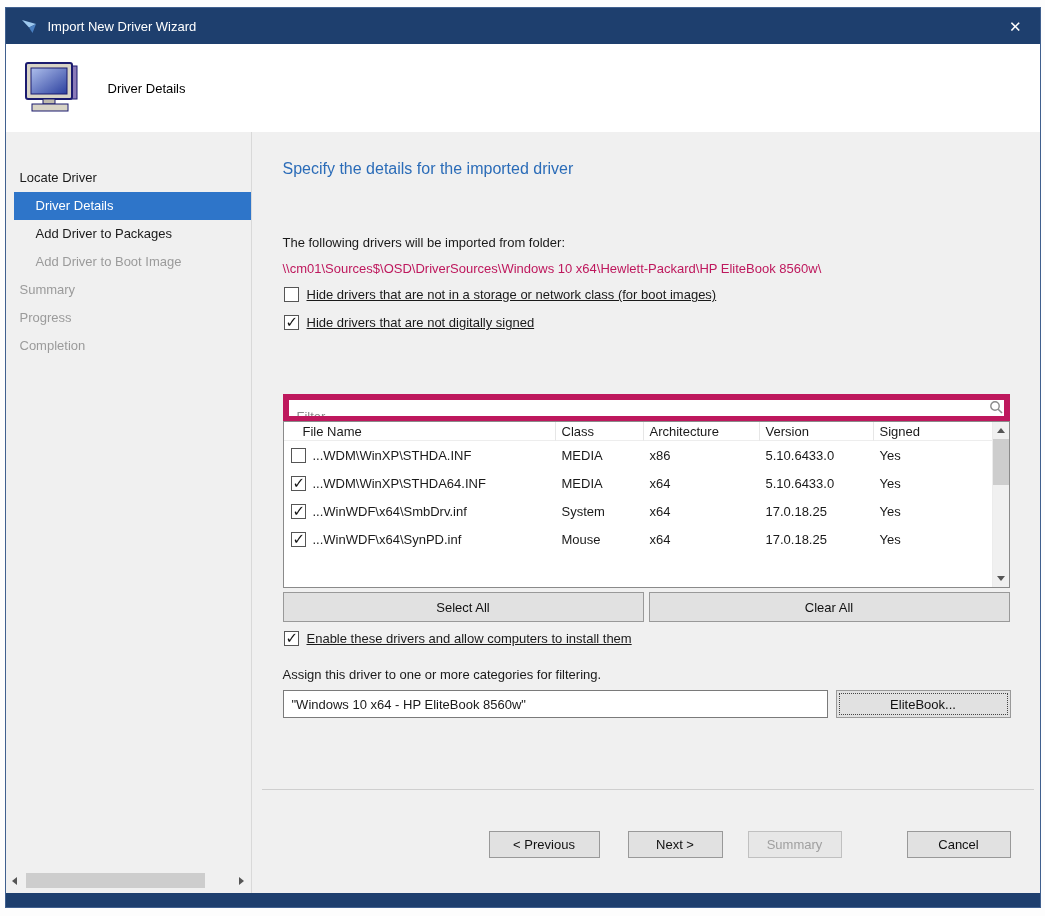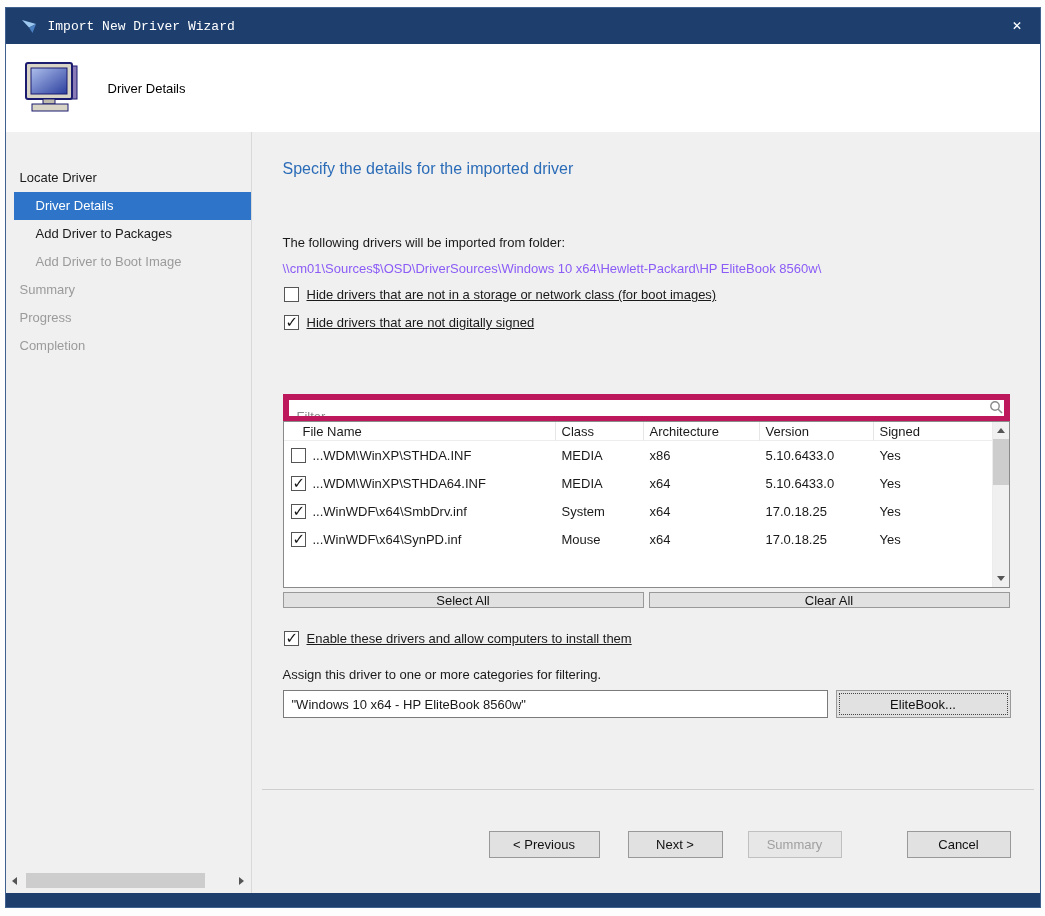--- a/index.html
+++ b/index.html
@@ -3,21 +3,21 @@
 <meta charset="utf-8">
 <style>
   * { box-sizing: border-box; }
   html, body { margin:0; padding:0; background:#fdfdfd; font-family:"Liberation Sans","DejaVu Sans",sans-serif; }
   .window {
     width:1036px; height:901px; margin:7px auto; position:relative;
     border:1px solid #40608f; background:#f0f0f0;
     display:flex; flex-direction:column; overflow:hidden;
   }
   
-  .titlebar { height:36px; background:var(--titlebar,#1e3f6e); display:flex; align-items:center; padding:0 14px; flex:0 0 auto;font-family:Liberation Mono, monospace; }
+  .titlebar { height:36px; background:var(--titlebar,#1e3f6e); display:flex; align-items:center; padding:0 14px; flex:0 0 auto; }
   .app-icon { width:18px; height:18px; flex:0 0 auto; }
   .title-text { color:#ffffff; font-size:13px; margin-left:10px; white-space:nowrap; }
   .close-btn { margin-left:auto; color:#ffffff; font-size:15px; line-height:15px; padding:2px 4px; cursor:default; }
   
   .header { height:88px; background:#ffffff; display:flex; align-items:center; flex:0 0 auto; }
   .wizard-icon { margin-left:18px; flex:0 0 auto; }
   .header-title { font-size:13px; color:#000000; margin-left:28px; }
   
   .body { flex:1 1 auto; display:flex; min-height:0; background:#f0f0f0; }
   .sidebar { width:246px; flex:0 0 auto; position:relative; border-right:1px solid #d9d9d9; }
@@ -32,21 +32,21 @@
   .htrack { flex:1; position:relative; }
   .hthumb { position:absolute; left:2px; top:1px; bottom:1px; width:86%; background:#cdcdcd; }
   .tri-left  { width:0;height:0;border-top:4px solid transparent;border-bottom:4px solid transparent;border-right:5px solid #555; }
   .tri-right { width:0;height:0;border-top:4px solid transparent;border-bottom:4px solid transparent;border-left:5px solid #555; }
   .tri-up    { width:0;height:0;border-left:4px solid transparent;border-right:4px solid transparent;border-bottom:5px solid #555; }
   .tri-down  { width:0;height:0;border-left:4px solid transparent;border-right:4px solid transparent;border-top:5px solid #555; }
   
   .content { position:relative; flex:1 1 auto; min-width:0; }
   .heading { position:absolute; left:31px; top:28px; font-size:16px; color:var(--heading,#2b6cb8); }
   .folder-label { position:absolute; left:31px; top:103px; font-size:13px; color:#1a1a1a; }
-  .folder-path  { position:absolute; left:31px; top:129px; font-size:13px; color:#8b5cf6; white-space:nowrap; }
+  .folder-path  { position:absolute; left:31px; top:129px; font-size:13px; color:#be185d; white-space:nowrap; }
   .opt { position:absolute; display:flex; align-items:center; gap:8px; font-size:13px; color:#1a1a1a;text-decoration:underline; }
   .opt1 { left:32px; top:155px; }
   .opt2 { left:32px; top:183px; }
   .opt3 { left:32px; top:499px; }
   .cb { width:15px; height:15px; background:#ffffff; border:1px solid #555555; position:relative; flex:0 0 auto; }
   .cb.checked::after { content:"\2713"; position:absolute; left:1px; top:-3px; font-size:15px; font-weight:bold; color:#111111; }
   
   .filter-wrap { position:absolute; left:31px; top:262px; width:727px; height:27px; }
   .filter-input { width:100%; height:100%; border:6px solid #be185d; background:#fff; font-size:13px; font-family:inherit; padding:16px 30px 0 8px; color:#1a1a1a; outline:none; }
   .filter-input::placeholder { color:#8a8a8a; opacity:1; }
@@ -69,21 +69,21 @@
   .rc.c-ver { width:114px; }
   .rc.c-signed { flex:1; }
   .vscroll { width:17px; flex:0 0 auto; background:#f0f0f0; border-left:1px solid #ececec; display:flex; flex-direction:column; align-items:center; }
   .varrow { height:17px; width:100%; display:flex; align-items:center; justify-content:center; flex:0 0 auto; }
   .vthumb { width:100%; height:46px; background:#cdcdcd; flex:0 0 auto; }
   .vtrack { flex:1; }
   
   .btn { background:#e1e1e1; border:1px solid #999999; font-size:13px; color:#111111; display:flex; align-items:center; justify-content:center; cursor:default; white-space:nowrap; }
   .btn.disabled { color:#a0a0a0; border-color:#c0c0c0; background:#e7e7e7; }
   .sel-row { position:absolute; left:31px; top:460px; width:727px; height:26px; display:flex; gap:5px; }
-  .sel-row .btn { flex:1; height:16px; }
+  .sel-row .btn { flex:1; height:30px; }
   .assign-label { position:absolute; left:31px; top:535px; font-size:13px; color:#1a1a1a; }
   .cat-input { position:absolute; left:31px; top:558px; width:545px; height:28px; border:1px solid #7a7a7a; background:#ffffff; font-size:13px; font-family:inherit; padding:0 8px; color:#1a1a1a; outline:none; }
   .cat-btn { position:absolute; left:584px; top:558px; width:175px; height:28px; outline:1px dotted #444; outline-offset:-4px; }
   .divider { position:absolute; left:10px; right:6px; top:657px; height:1px; background:#cfcfcf; }
   .btn-prev    { position:absolute; left:237px; top:699px; width:111px; height:27px; }
   .btn-next    { position:absolute; left:376px; top:699px; width:95px;  height:27px; }
   .btn-summary { position:absolute; left:496px; top:699px; width:94px;  height:27px; }
   .btn-cancel  { position:absolute; left:655px; top:699px; width:104px; height:27px; }
   
   .bottom-strip { height:14px; background:var(--titlebar,#1e3f6e); flex:0 0 auto; }

